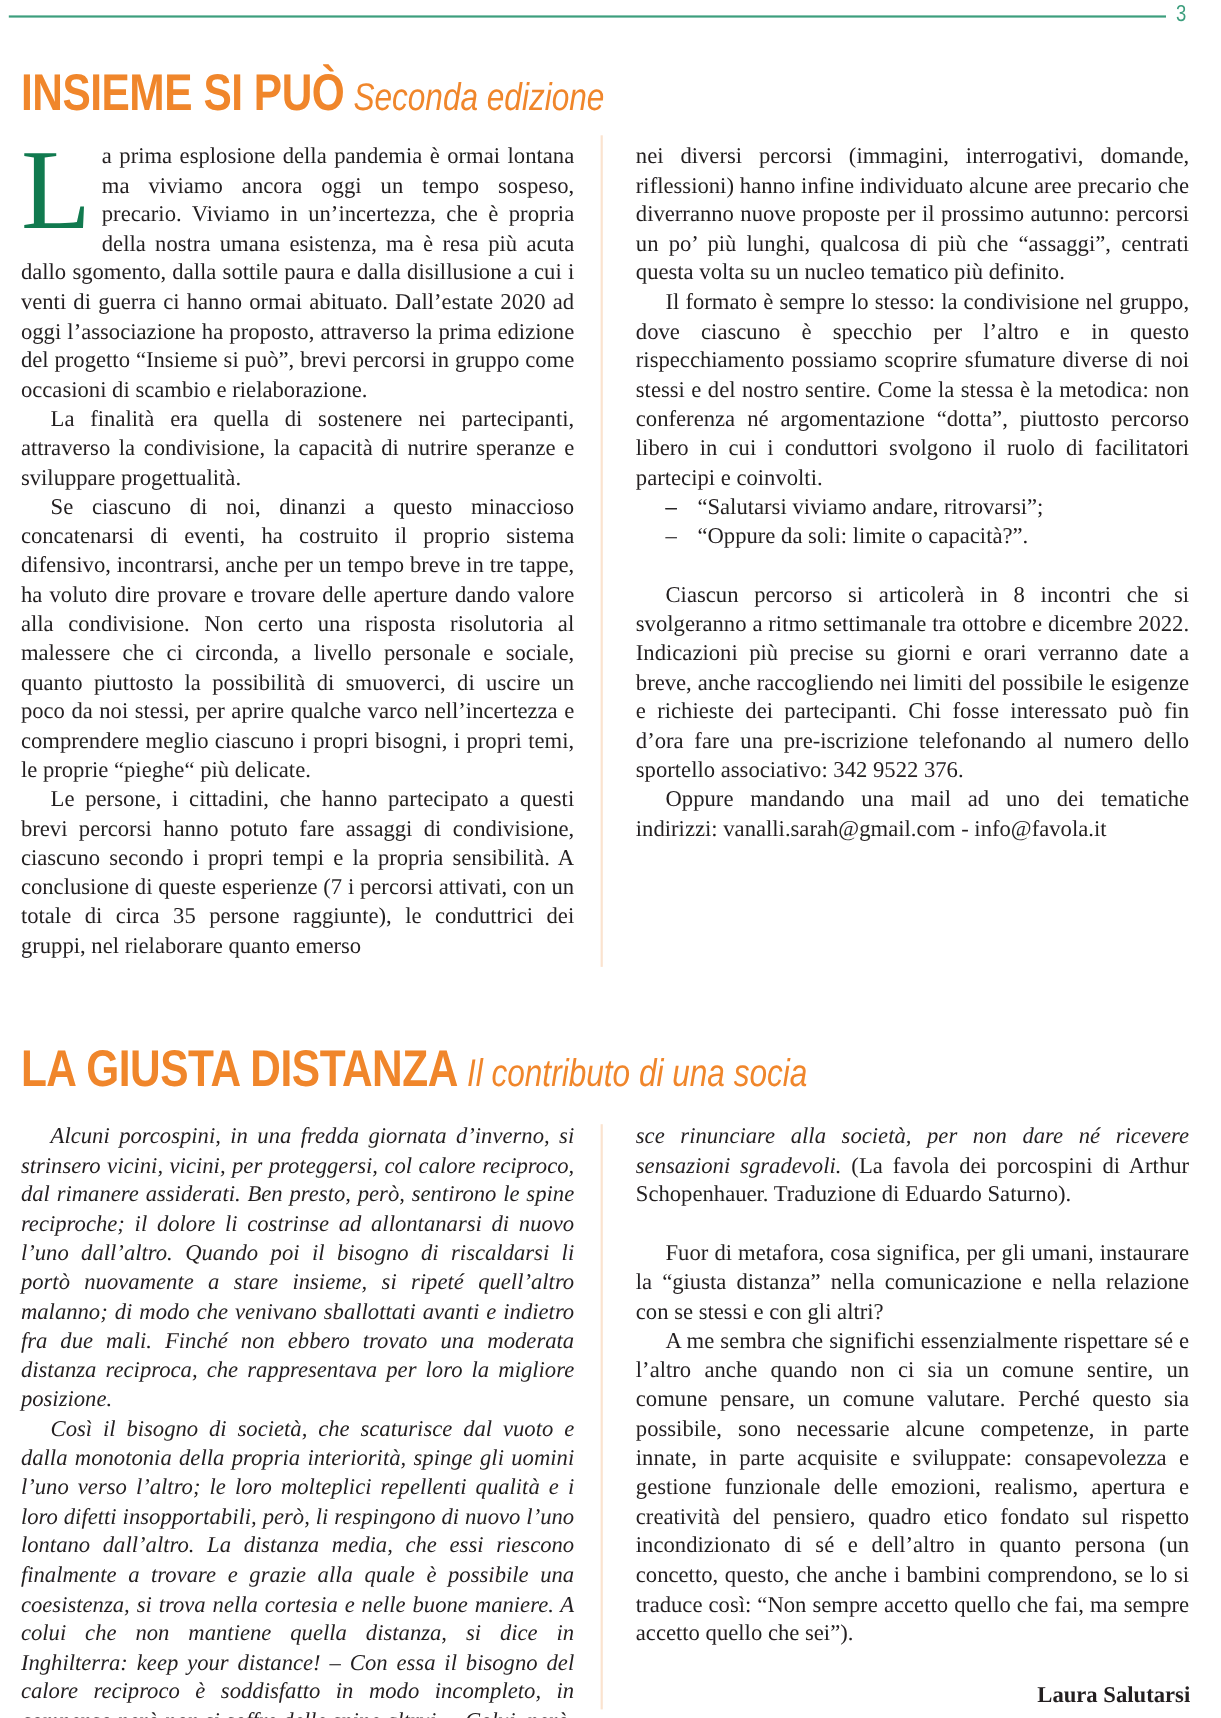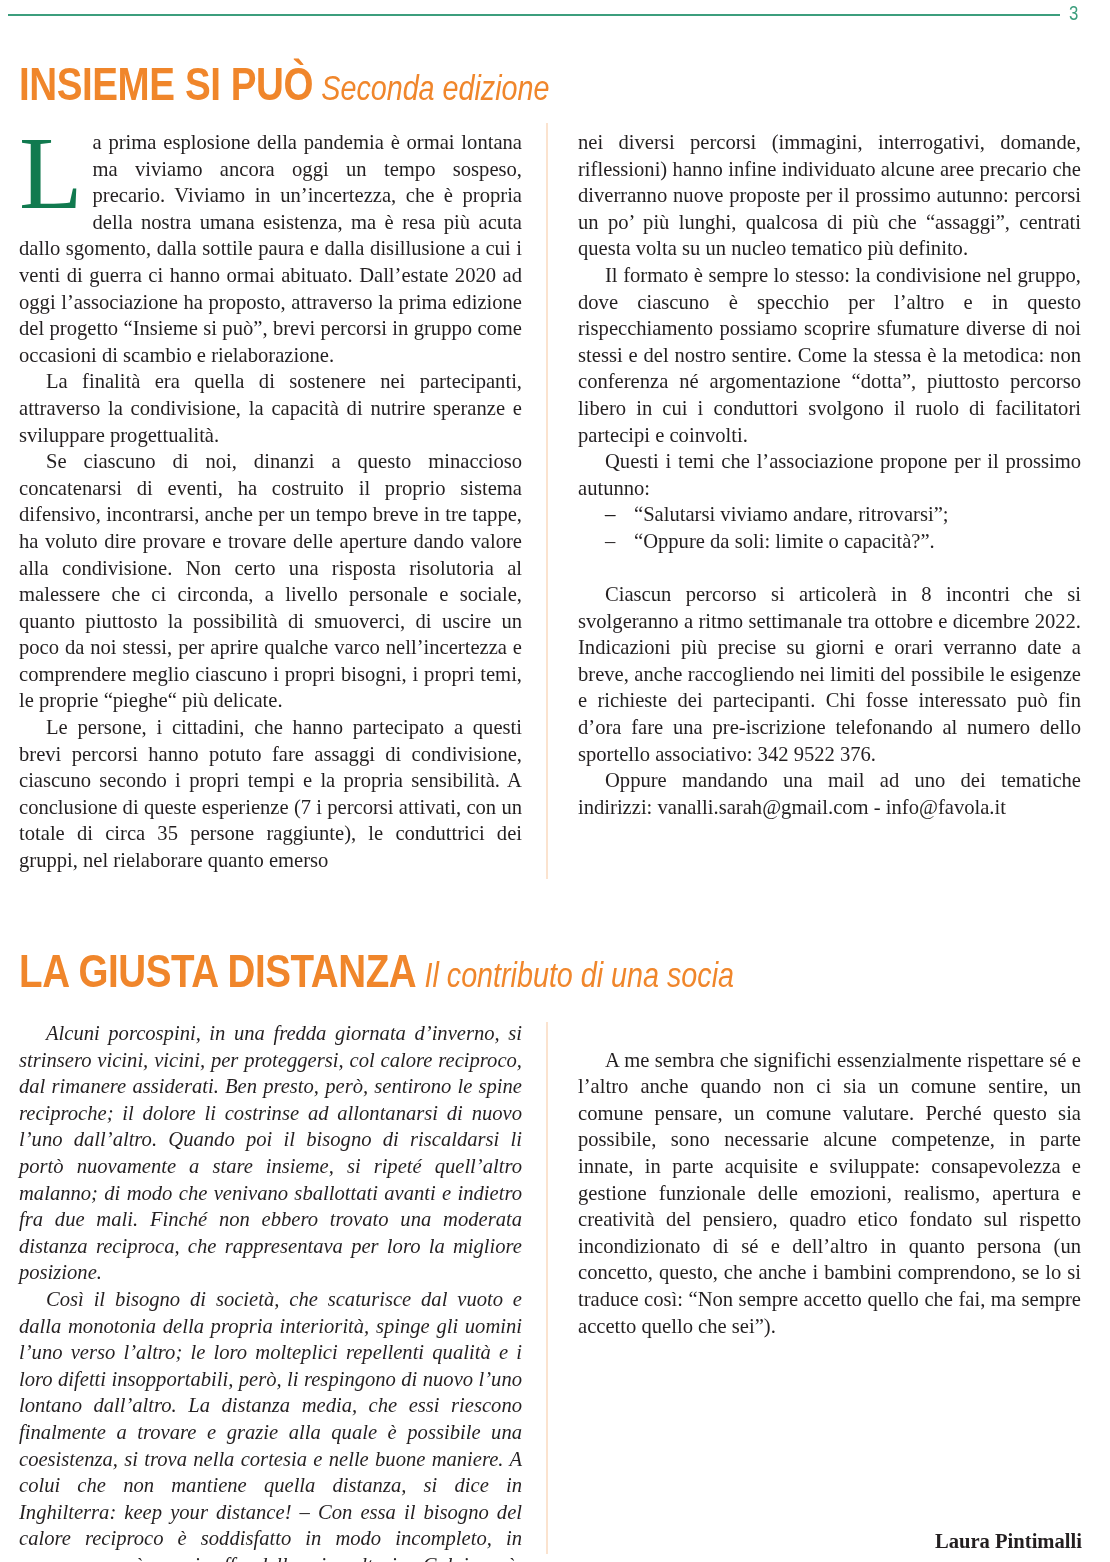--- a/index.html
+++ b/index.html
@@ -70,21 +70,20 @@
   <p class="ind">La finalità era quella di sostenere nei partecipanti, attraverso la condivisione, la capacità di nutrire speranze e sviluppare progettualità.</p>
   <p class="ind">Se ciascuno di noi, dinanzi a questo minaccioso concatenarsi di eventi, ha costruito il proprio sistema difensivo, incontrarsi, anche per un tempo breve in tre tappe, ha voluto dire provare e trovare delle aperture dando valore alla condivisione. Non certo una risposta risolutoria al malessere che ci circonda, a livello personale e sociale, quanto piuttosto la possibilità di smuoverci, di uscire un poco da noi stessi, per aprire qualche varco nell’incertezza e comprendere meglio ciascuno i propri bisogni, i propri temi, le proprie “pieghe“ più delicate.</p>
   <p class="ind">Le persone, i cittadini, che hanno partecipato a questi brevi percorsi hanno potuto fare assaggi di condivisione, ciascuno secondo i propri tempi e la propria sensibilità. A conclusione di queste esperienze (7 i percorsi attivati, con un totale di circa 35 persone raggiunte), le conduttrici dei gruppi, nel rielaborare quanto emerso</p>
 </div>
 
 <div class="divider" style="left:546px; top:123px; height:756px;"></div>
 
 <div class="col" style="left:578px; top:129px; width:503px;">
   <p>nei diversi percorsi (immagini, interrogativi, domande, riflessioni) hanno infine individuato alcune aree precario che diverranno nuove proposte per il prossimo autunno: percorsi un po’ più lunghi, qualcosa di più che “assaggi”, centrati questa volta su un nucleo tematico più definito.</p>
   <p class="ind">Il formato è sempre lo stesso: la condivisione nel gruppo, dove ciascuno è specchio per l’altro e in questo rispecchiamento possiamo scoprire sfumature diverse di noi stessi e del nostro sentire. Come la stessa è la metodica: non conferenza né argomentazione “dotta”, piuttosto percorso libero in cui i conduttori svolgono il ruolo di facilitatori partecipi e coinvolti.</p>
-  <p class="ind">Questi i temi che l’associazione propone per il prossimo autunno:</p>
   <ul class="dash-list">
     <li><span class="dash">–</span></li>
     <li><span class="dash">–</span><span>“Salutarsi viviamo andare, ritrovarsi”;</span></li>
     <li><span class="dash">–</span><span>“Oppure da soli: limite o capacità?”.</span></li>
   </ul>
   <div class="spacer"></div>
   <p class="ind"><span>Ciascun percorso si articolerà in 8 incontri che si svolgeranno a ritmo settimanale tra ottobre e dicembre 2022. Indicazioni più precise su giorni e orari verranno date a breve, anche raccogliendo nei limiti del possibile le esigenze e richieste dei partecipanti. Chi fosse interessato può fin d’ora fare una pre-iscrizione telefonando al numero dello sportello associativo: </span><span class="bold">342 9522 376</span><span>.</span></p>
   <p class="ind"><span>Oppure mandando una mail ad uno dei tematiche indirizzi: </span><span class="bold">vanalli.sarah@gmail.com</span><span class="bold"> - </span><span class="bold">info@favola.it</span></p>
 </div>
 
@@ -93,17 +92,19 @@
 </div>
 
 <div class="col it" style="left:19px; top:1020px; width:503px;">
   <p class="ind">Alcuni porcospini, in una fredda giornata d’inverno, si strinsero vicini, vicini, per proteggersi, col calore reciproco, dal rimanere assiderati. Ben presto, però, sentirono le spine reciproche; il dolore li costrinse ad allontanarsi di nuovo l’uno dall’altro. Quando poi il bisogno di riscaldarsi li portò nuovamente a stare insieme, si ripeté quell’altro malanno; di modo che venivano sballottati avanti e indietro fra due mali. Finché non ebbero trovato una moderata distanza reciproca, che rappresentava per loro la migliore posizione.</p>
   <p class="ind">Così il bisogno di società, che scaturisce dal vuoto e dalla monotonia della propria interiorità, spinge gli uomini l’uno verso l’altro; le loro molteplici repellenti qualità e i loro difetti insopportabili, però, li respingono di nuovo l’uno lontano dall’altro. La distanza media, che essi riescono finalmente a trovare e grazie alla quale è possibile una coesistenza, si trova nella cortesia e nelle buone maniere. A colui che non mantiene quella distanza, si dice in Inghilterra: keep your distance! – Con essa il bisogno del calore reciproco è soddisfatto in modo incompleto, in compenso però non si soffre delle spine altrui. – Colui, però, che possiede molto calore interno preferi-</p>
 </div>
 
 <div class="divider" style="left:546px; top:1022px; height:532px;"></div>
 
 <div class="col" style="left:578px; top:1020px; width:503px;">
+  <p><span class="it">sce rinunciare alla società, per non dare né ricevere sensazioni sgradevoli.</span><span> (La favola dei porcospini di Arthur Schopenhauer. Traduzione di Eduardo Saturno).</span></p>
   <div class="spacer"></div>
+  <p class="ind">Fuor di metafora, cosa significa, per gli umani, instaurare la “giusta distanza” nella comunicazione e nella relazione con se stessi e con gli altri?</p>
   <p class="ind">A me sembra che significhi essenzialmente rispettare sé e l’altro anche quando non ci sia un comune sentire, un comune pensare, un comune valutare. Perché questo sia possibile, sono necessarie alcune competenze, in parte innate, in parte acquisite e sviluppate: consapevolezza e gestione funzionale delle emozioni, realismo, apertura e creatività del pensiero, quadro etico fondato sul rispetto incondizionato di sé e dell’altro in quanto persona (un concetto, questo, che anche i bambini comprendono, se lo si traduce così: “Non sempre accetto quello che fai, ma sempre accetto quello che sei”).</p>
 </div>
 
-<div class="signature">Laura Pintimalli</div>
+<div class="signature">Laura Salutarsi</div>
 
 </body></html>

